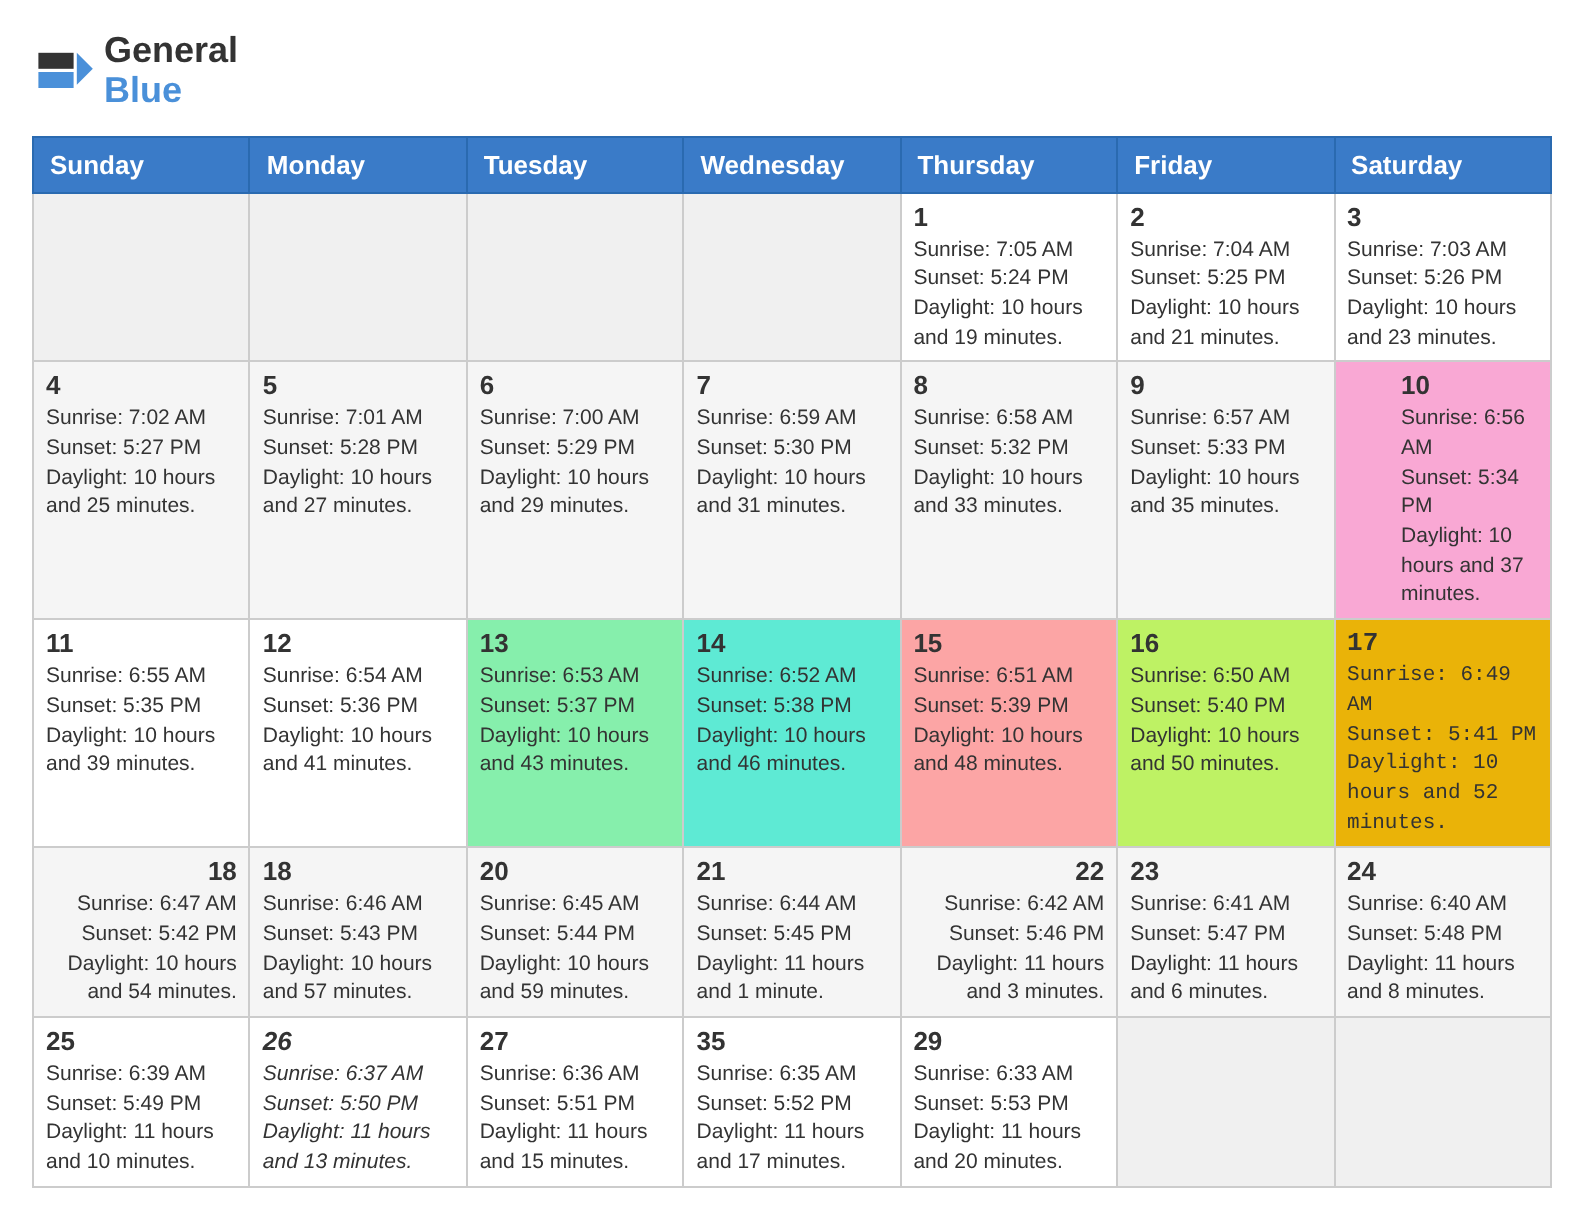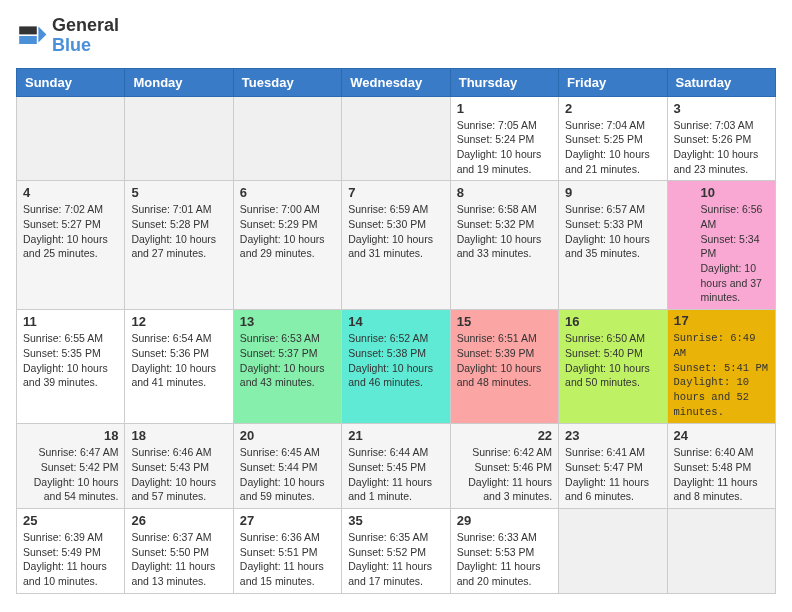--- a/index.html
+++ b/index.html
@@ -229,21 +229,21 @@
         <td style="background-color: rgb(245, 245, 245);">
           <span class="day-number">24</span>
           <div class="day-info">Sunrise: 6:40 AM<br>Sunset: 5:48 PM<br>Daylight: 11 hours and 8 minutes.</div>
         </td>
       </tr>
       <tr>
         <td style="background-color: rgb(255, 255, 255);">
           <span class="day-number">25</span>
           <div class="day-info">Sunrise: 6:39 AM<br>Sunset: 5:49 PM<br>Daylight: 11 hours and 10 minutes.</div>
         </td>
-        <td style="background-color: rgb(255, 255, 255);">
+        <td style="background-color: rgb(255, 255, 255); font-style: italic;">
           <span class="day-number">26</span>
           <div class="day-info">Sunrise: 6:37 AM<br>Sunset: 5:50 PM<br>Daylight: 11 hours and 13 minutes.</div>
         </td>
         <td style="background-color: rgb(255, 255, 255);">
           <span class="day-number">27</span>
           <div class="day-info">Sunrise: 6:36 AM<br>Sunset: 5:51 PM<br>Daylight: 11 hours and 15 minutes.</div>
         </td>
         <td style="background-color: rgb(255, 255, 255);">
           <span class="day-number">35</span>
           <div class="day-info">Sunrise: 6:35 AM<br>Sunset: 5:52 PM<br>Daylight: 11 hours and 17 minutes.</div>

